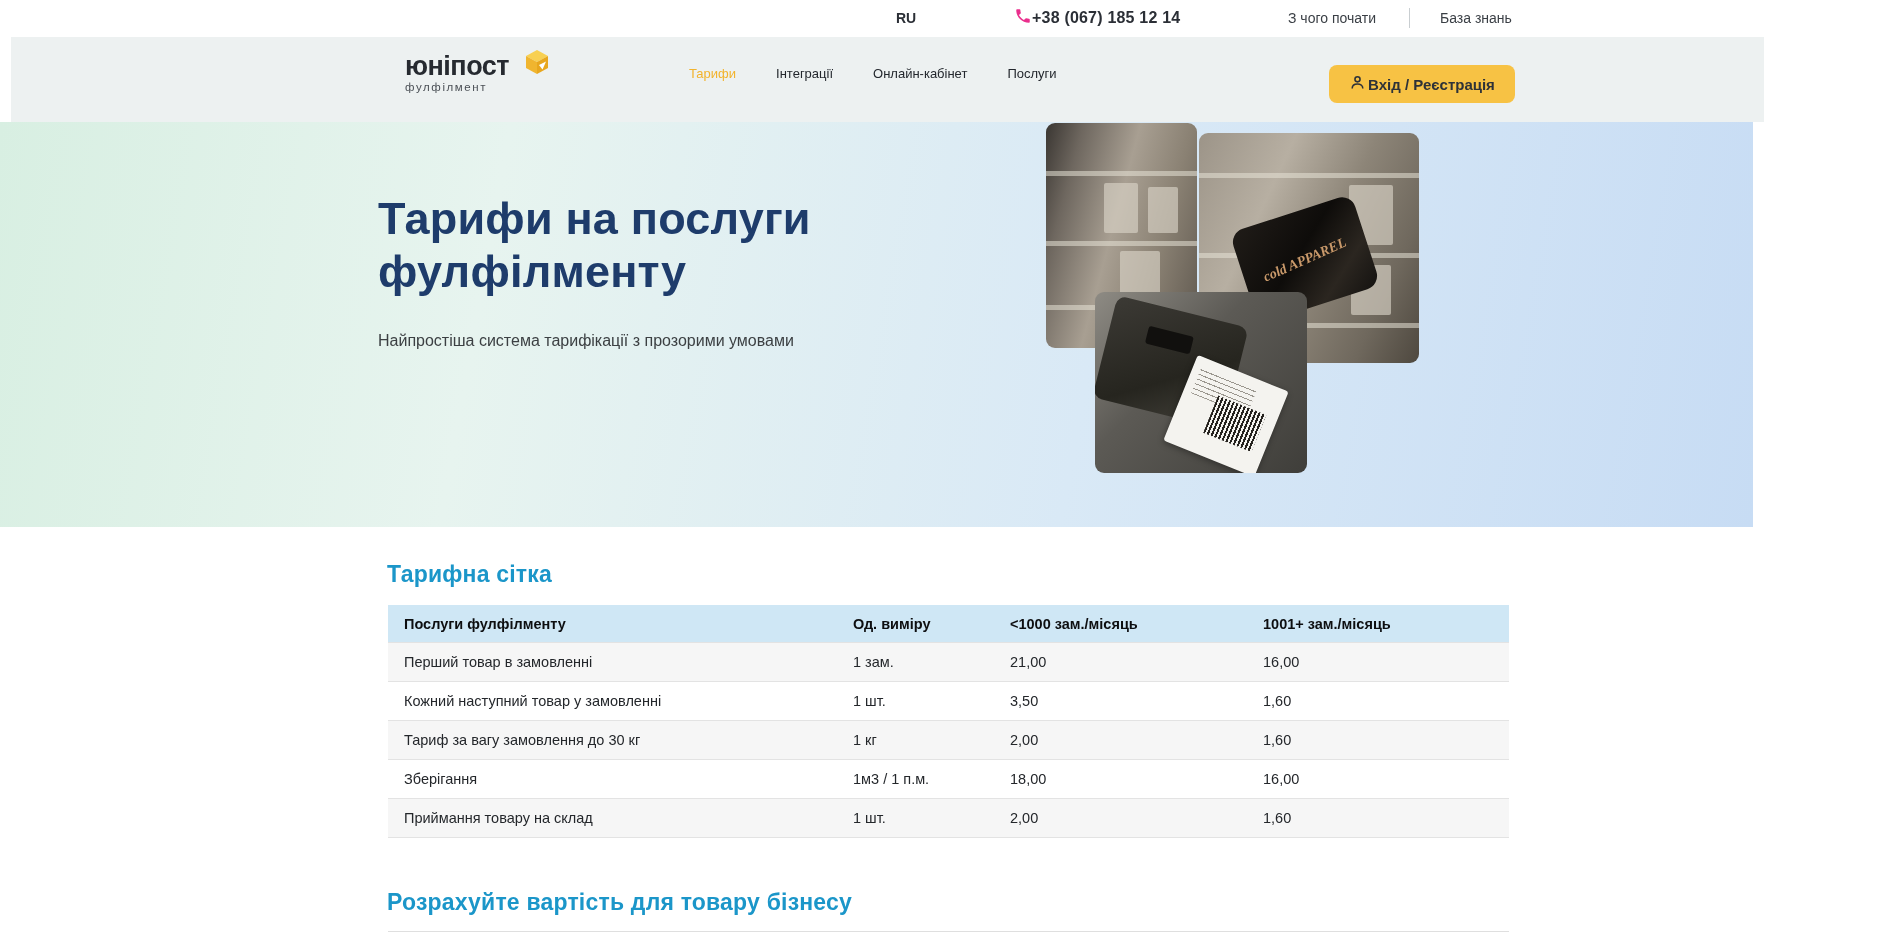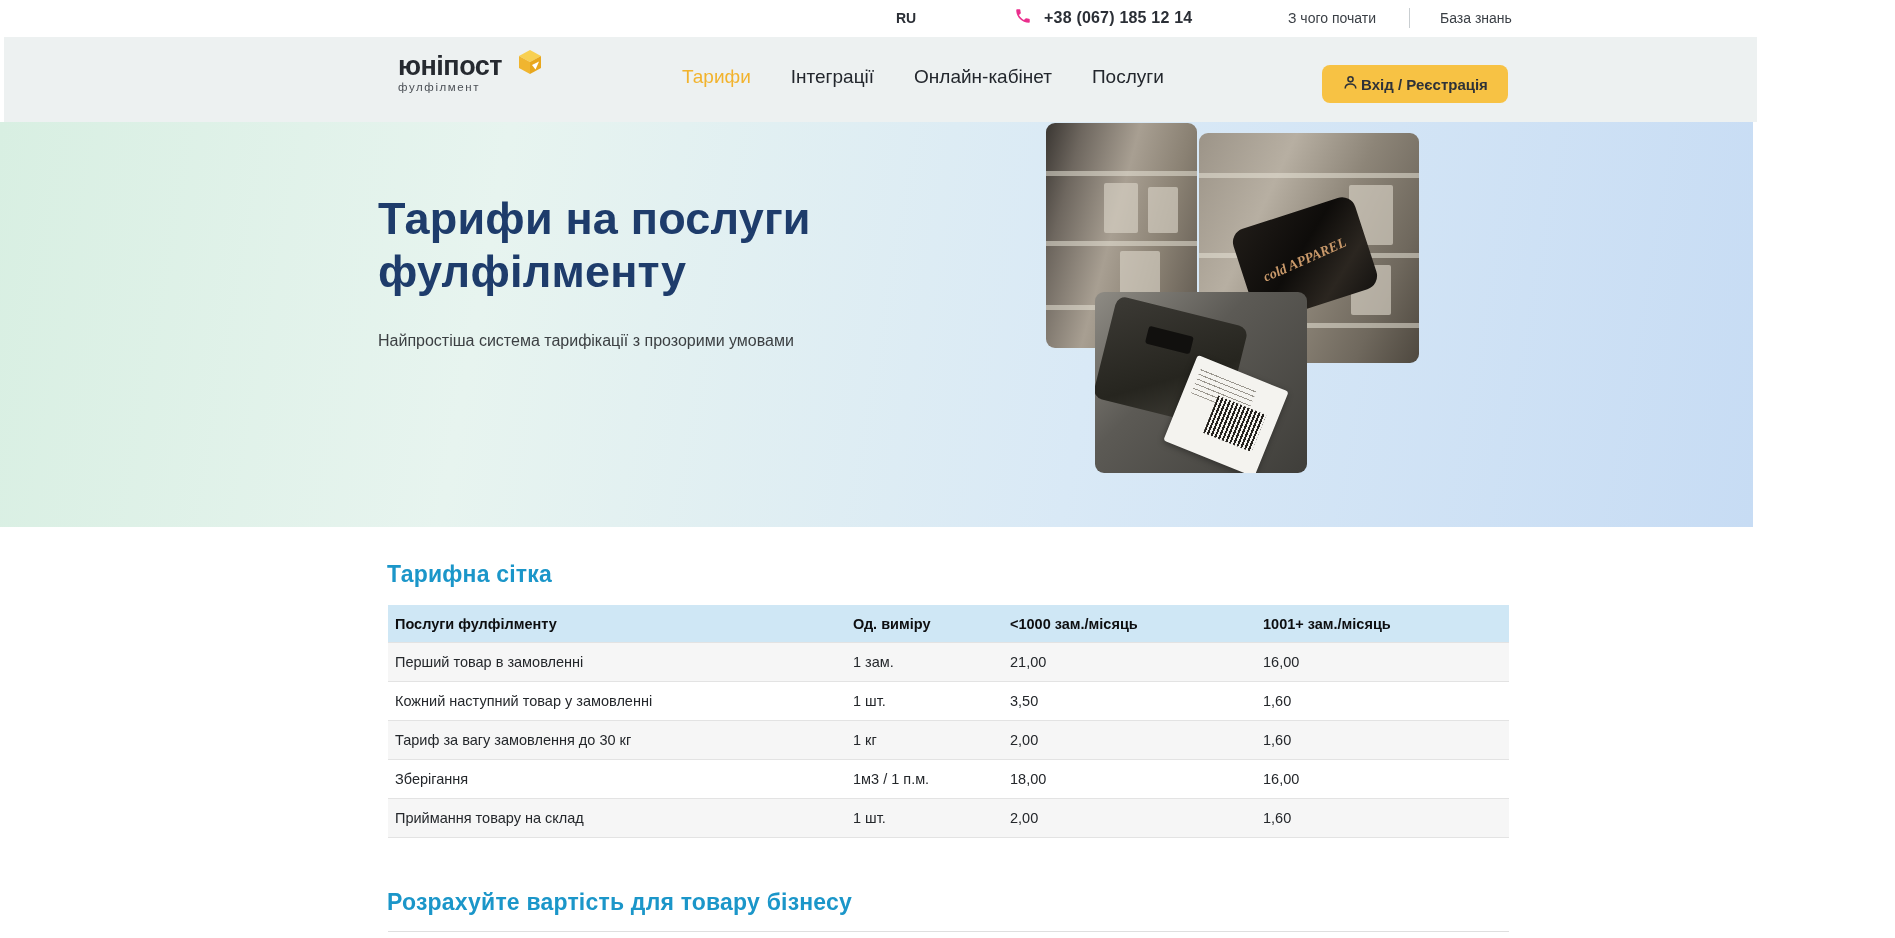--- a/index.html
+++ b/index.html
@@ -3,34 +3,34 @@
 <meta charset="utf-8">
 <style>
   * { margin:0; padding:0; box-sizing:border-box; }
   html,body { width:1895px; height:938px; overflow:hidden; background:#fff;
     font-family:"Liberation Sans","DejaVu Sans",sans-serif; color:#2b2f36; }
   .stage { position:relative; width:1753px; height:938px; }
 
   
   .topbar { position:absolute; top:0; left:0; width:100%; height:37px; background:#ffffff; }
   .lang { position:absolute; left:896px; top:10px; font-size:14px; font-weight:bold; cursor:pointer; }
-  .phone-wrap { position:absolute; left:1014px; top:7px; display:flex; align-items:center; gap:12px; cursor:pointer; }
+  .phone-wrap { position:absolute; left:1014px; top:7px; display:flex; align-items:center; cursor:pointer; }
   .phone-num { font-size:16px; font-weight:600; letter-spacing:.2px; }
   .top-link { position:absolute; top:10px; font-size:14px; color:#3a3f45; cursor:pointer; }
   .top-link.start { left:1288px; }
   .top-link.kb { left:1440px; }
   .top-divider { position:absolute; left:1409px; top:8px; width:1px; height:20px; background:#c9ced1; }
 
   
-  .header { position:absolute; top:37px; left:4px; width:100%; height:85px; background:#edf1f1;padding-left:19px; }
+  .header { position:absolute; top:37px; left:11px; width:100%; height:85px; background:#edf1f1;padding-left:19px; }
   .logo { position:absolute; left:394px; top:14px; width:150px; height:56px; cursor:pointer; }
   .logo-title { font-size:27px; font-weight:bold; letter-spacing:-.5px; color:#262a30; line-height:30px; }
   .logo-sub { font-size:11.5px; letter-spacing:1.6px; color:#4a4f55; margin-top:0px; }
   .logo-cube { position:absolute; left:119px; top:-2px; width:26px; height:26px; }
-  .nav { position:absolute; left:678px; top:29px; display:flex; gap:40px; font-size:19px; }
+  .nav { position:absolute; left:678px; top:29px; display:flex; gap:40px; font-size:13px; }
   .nav-item { color:#23272d; cursor:pointer; white-space:nowrap; }
   .nav-item.active { color:#f2b32d; }
   .login-btn { position:absolute; left:1318px; top:28px; width:186px; height:38px; background:#f7c244;
     border:none; border-radius:8px; display:flex; align-items:center; justify-content:center; gap:2px;
     font-family:inherit; font-size:15px; font-weight:bold; color:#2e3238; cursor:pointer; }
 
   
   .hero { position:absolute; top:122px; left:0; width:100%; height:405px;
     background:linear-gradient(100deg,#d8efe2 0%,#e7f4ef 28%,#d9e9f6 62%,#c7dcf4 100%); }
   .hero-title { position:absolute; left:378px; top:70px; width:500px; font-size:45px; line-height:53px;
@@ -65,21 +65,21 @@
   .content { position:absolute; top:527px; left:0; width:100%; height:411px; background:#fff;border-radius:19px; }
   .section-h { position:absolute; left:387px; font-size:23px; font-weight:bold; color:#1b96c9; letter-spacing:.2px; }
   .h-grid { top:34px; }
   .h-calc { top:362px; }
 
   .table { position:absolute; left:388px; top:78px; width:1121px; border-bottom:1px solid #e3e3e3; }
   .t-row { display:grid; grid-template-columns:465px 157px 253px 246px; align-items:center;
     height:39px; border-top:1px solid #e3e3e3; font-size:14.5px; color:#24272b; background:#fff; }
   .t-row.alt { background:#f6f6f6; }
   .t-head { height:37px; background:#cfe7f5; border-top:none; font-weight:bold; color:#0d0e10; }
-  .cell.c1 { padding-left:7px; }
+  .cell.c1 { padding-left:16px; }
 
   .bottom-line { position:absolute; left:388px; top:404px; width:1121px; height:1px; background:#dfdfdf; }
 </style>
 </head>
 <body>
 
 <div class="stage">
 
   <div class="topbar">
     <div class="lang">RU</div>

